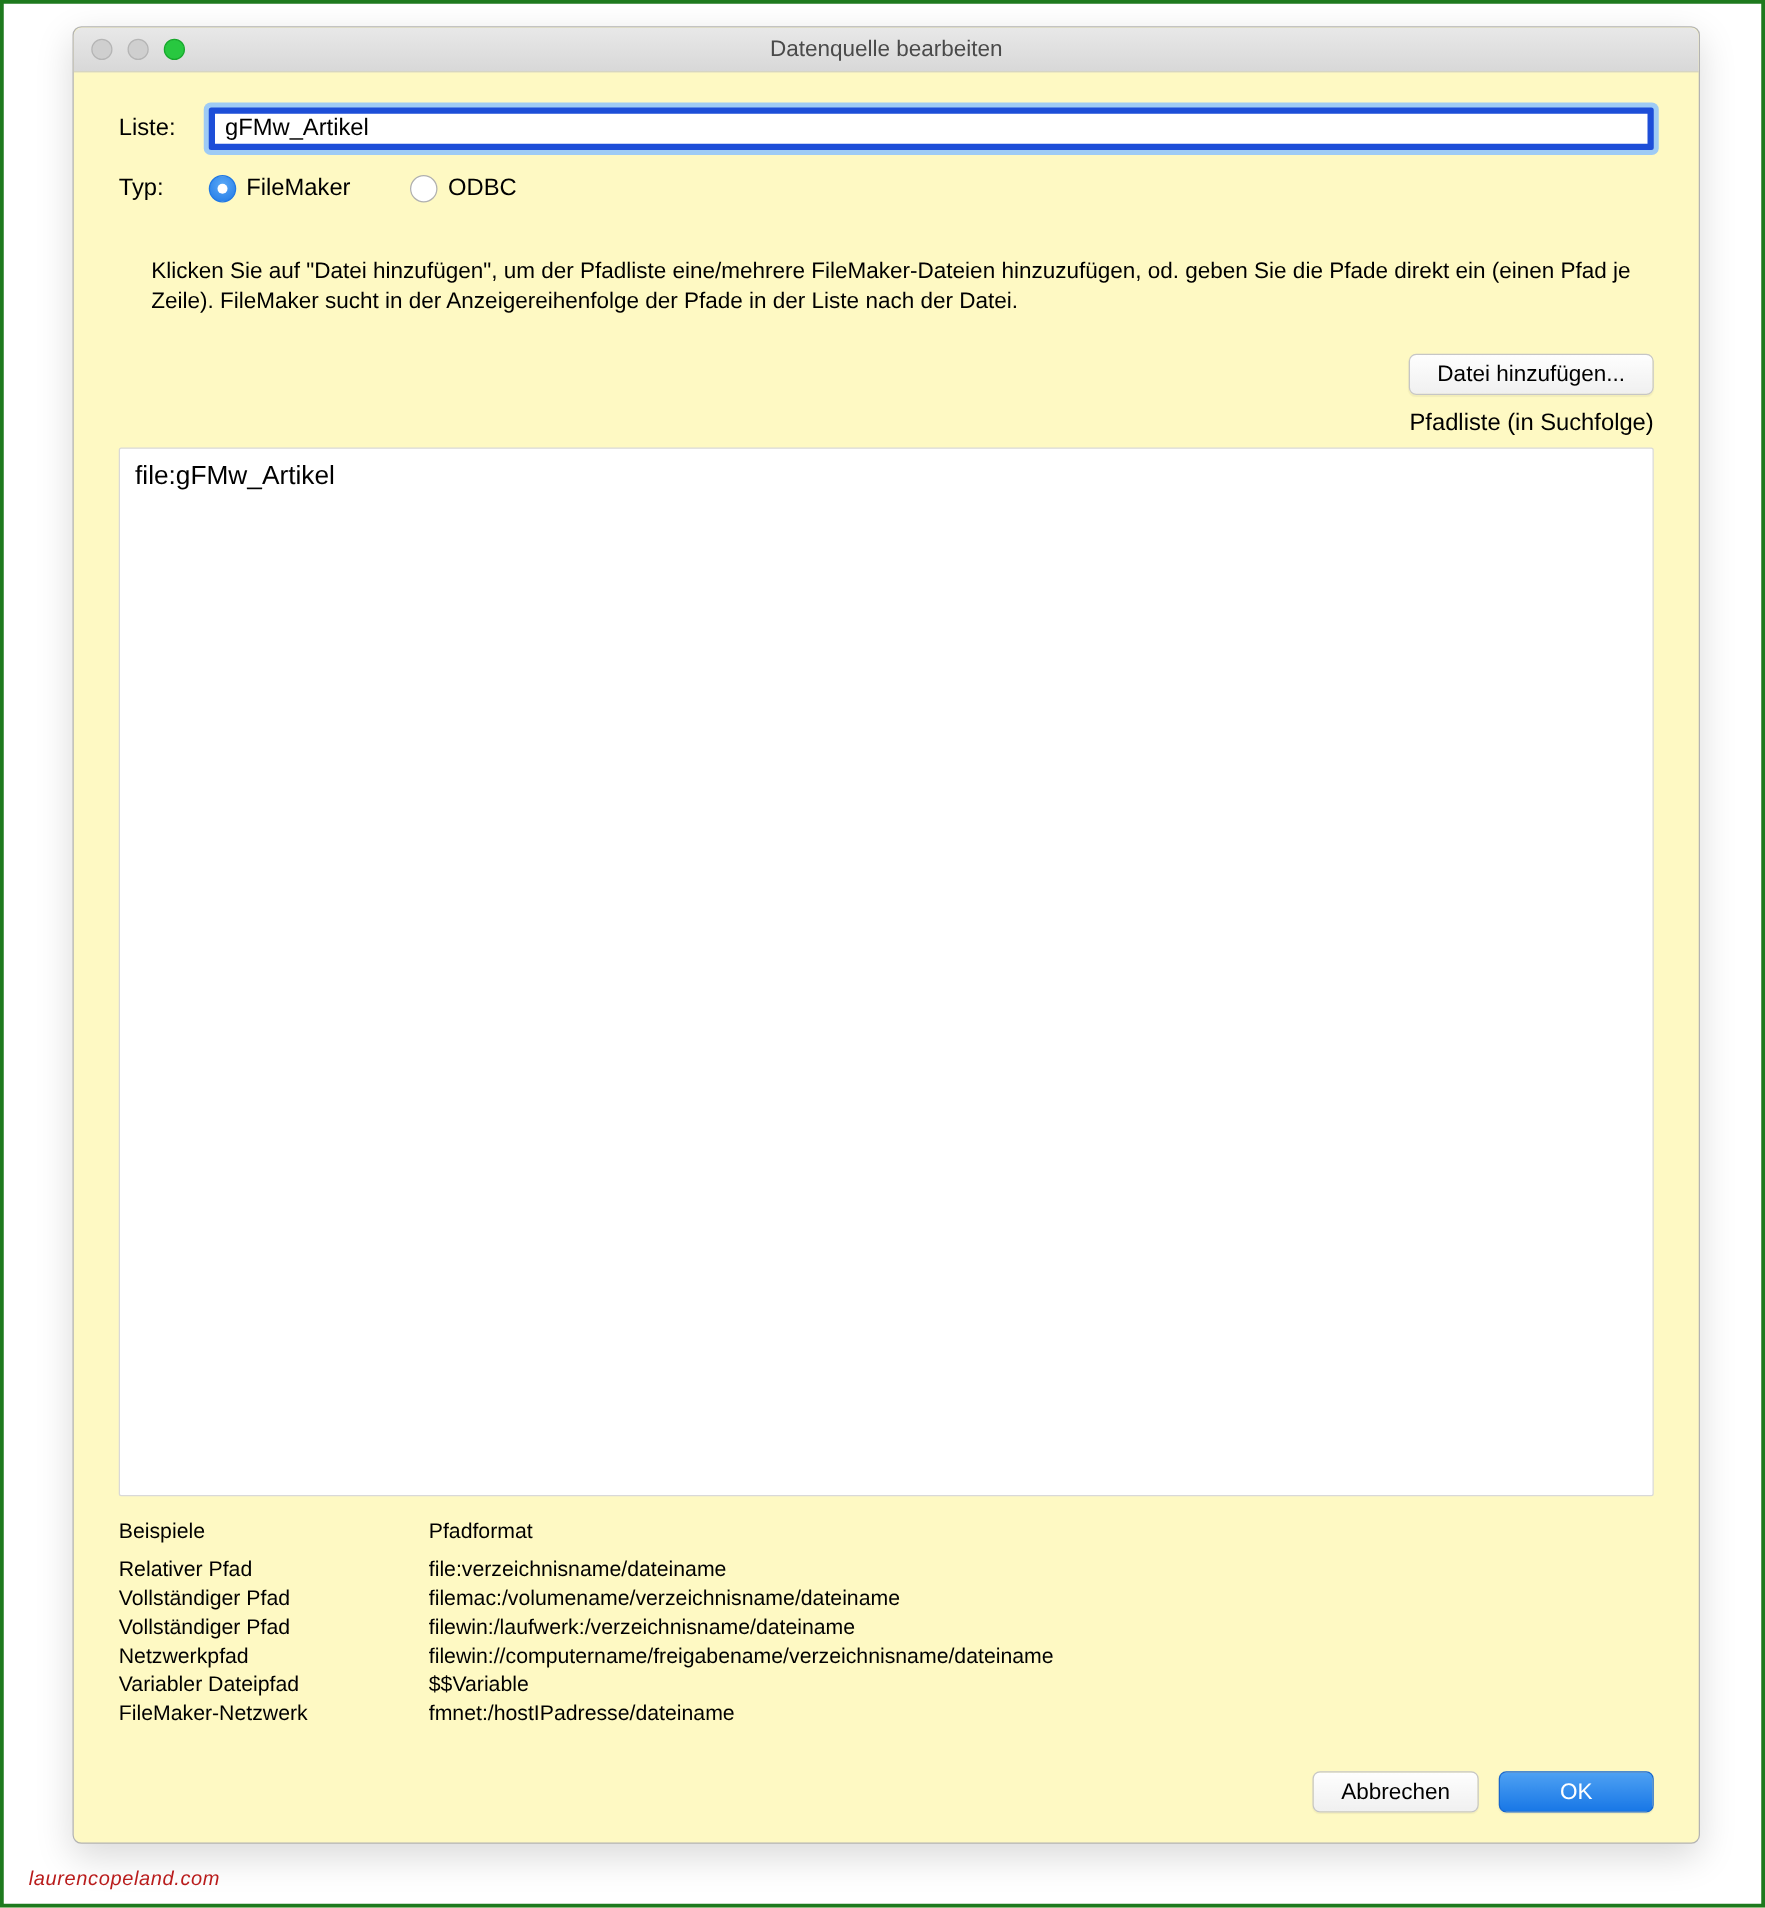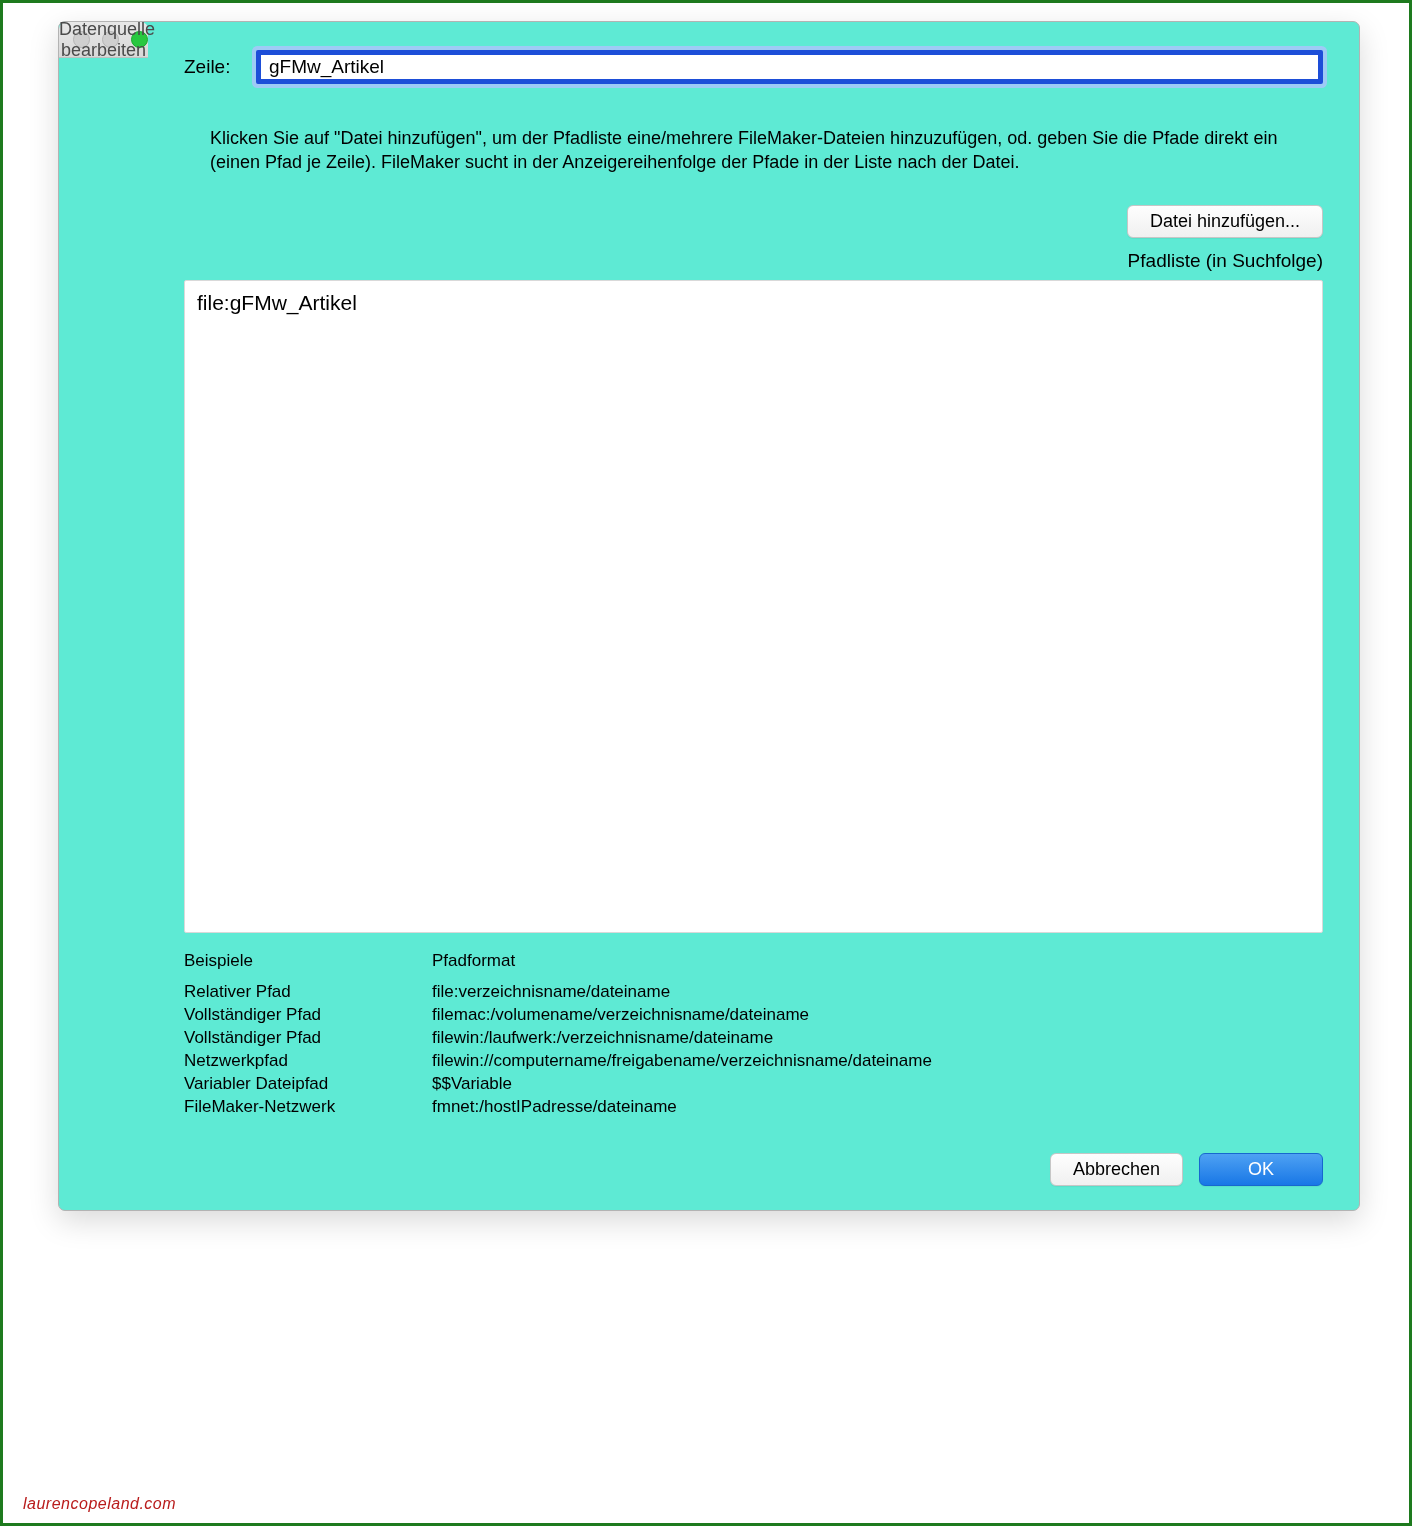--- a/index.html
+++ b/index.html
@@ -11,26 +11,27 @@
     height: 1526px;
     position: relative;
     font-size: 18px;
     color: #000;
   }
   .window {
     position: absolute;
     top: 18px;
     left: 55px;
     width: 1302px;
-    height: 1190px;
-    background: #5eead4;
+    height: 1454px;
+    background: #fef9c3;
     border: 1px solid #b3b3b3;
     border-radius: 7px;
     box-shadow: 0 10px 30px rgba(0,0,0,0.15);
     display: flex;
+    flex-direction: column;
   }
   .titlebar {
     height: 36px;
     background: linear-gradient(#e8e8e8, #d8d8d8);
     border-bottom: 1px solid #c0c0c0;
     border-radius: 7px 7px 0 0;
     display: flex;
     align-items: center;
     position: relative;
     flex-shrink: 0;
@@ -134,24 +135,37 @@
       <div class="tl inactive"></div>
       <div class="tl inactive"></div>
       <div class="tl green"></div>
     </div>
     <div class="title">Datenquelle bearbeiten</div>
   </div>
 
   <div class="content">
 
     <div class="row">
-      <div class="lbl">Zeile:</div>
+      <div class="lbl">Liste:</div>
       <input class="name-input" type="text" value="gFMw_Artikel" style="">
     </div>
 
+    <div class="row">
+      <div class="lbl">Typ:</div>
+      <div class="radios">
+        <div class="radio">
+          <span class="dot sel"></span>
+          <span>FileMaker</span>
+        </div>
+        <div class="radio">
+          <span class="dot"></span>
+          <span>ODBC</span>
+        </div>
+      </div>
+    </div>
 
     <div class="help">Klicken Sie auf "Datei hinzufügen", um der Pfadliste eine/mehrere FileMaker-Dateien hinzuzufügen, od. geben Sie die Pfade direkt ein (einen Pfad je Zeile). FileMaker sucht in der Anzeigereihenfolge der Pfade in der Liste nach der Datei.</div>
 
     <div class="addfile-row">
       <button class="btn">Datei hinzufügen...</button>
     </div>
 
     <div class="pathlabel">Pfadliste (in Suchfolge)</div>
 
     <div class="pathlist">

